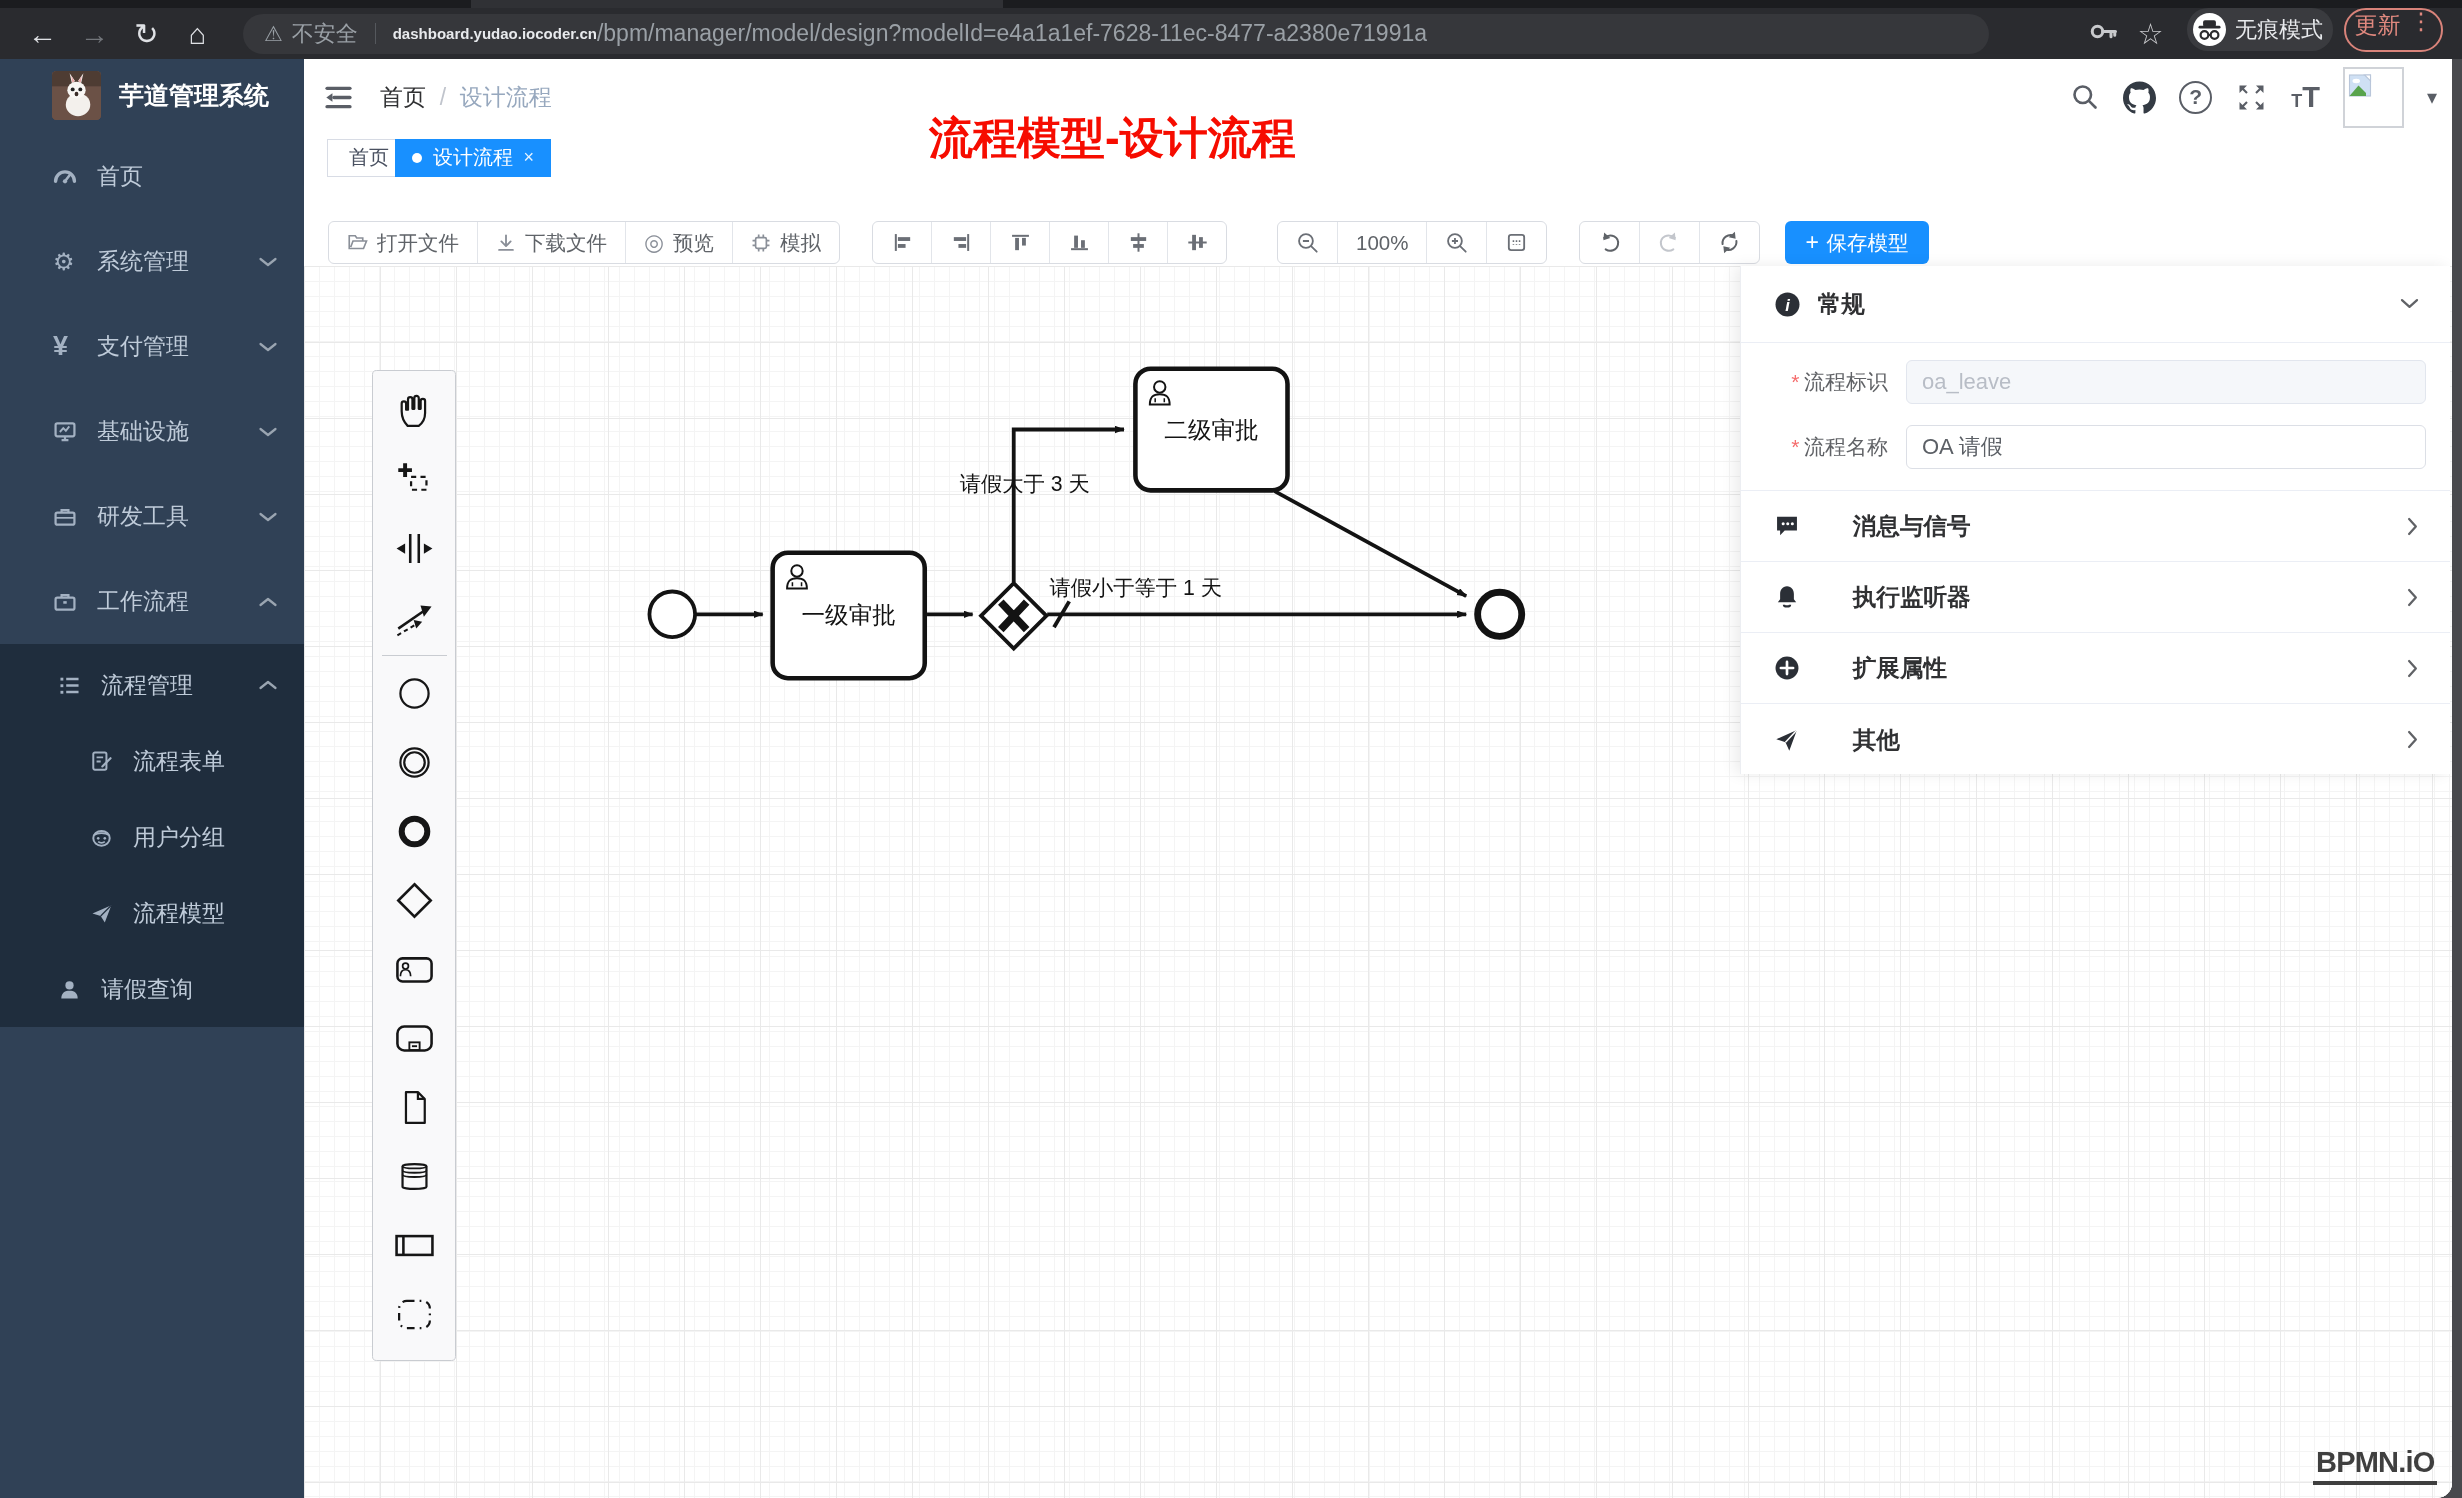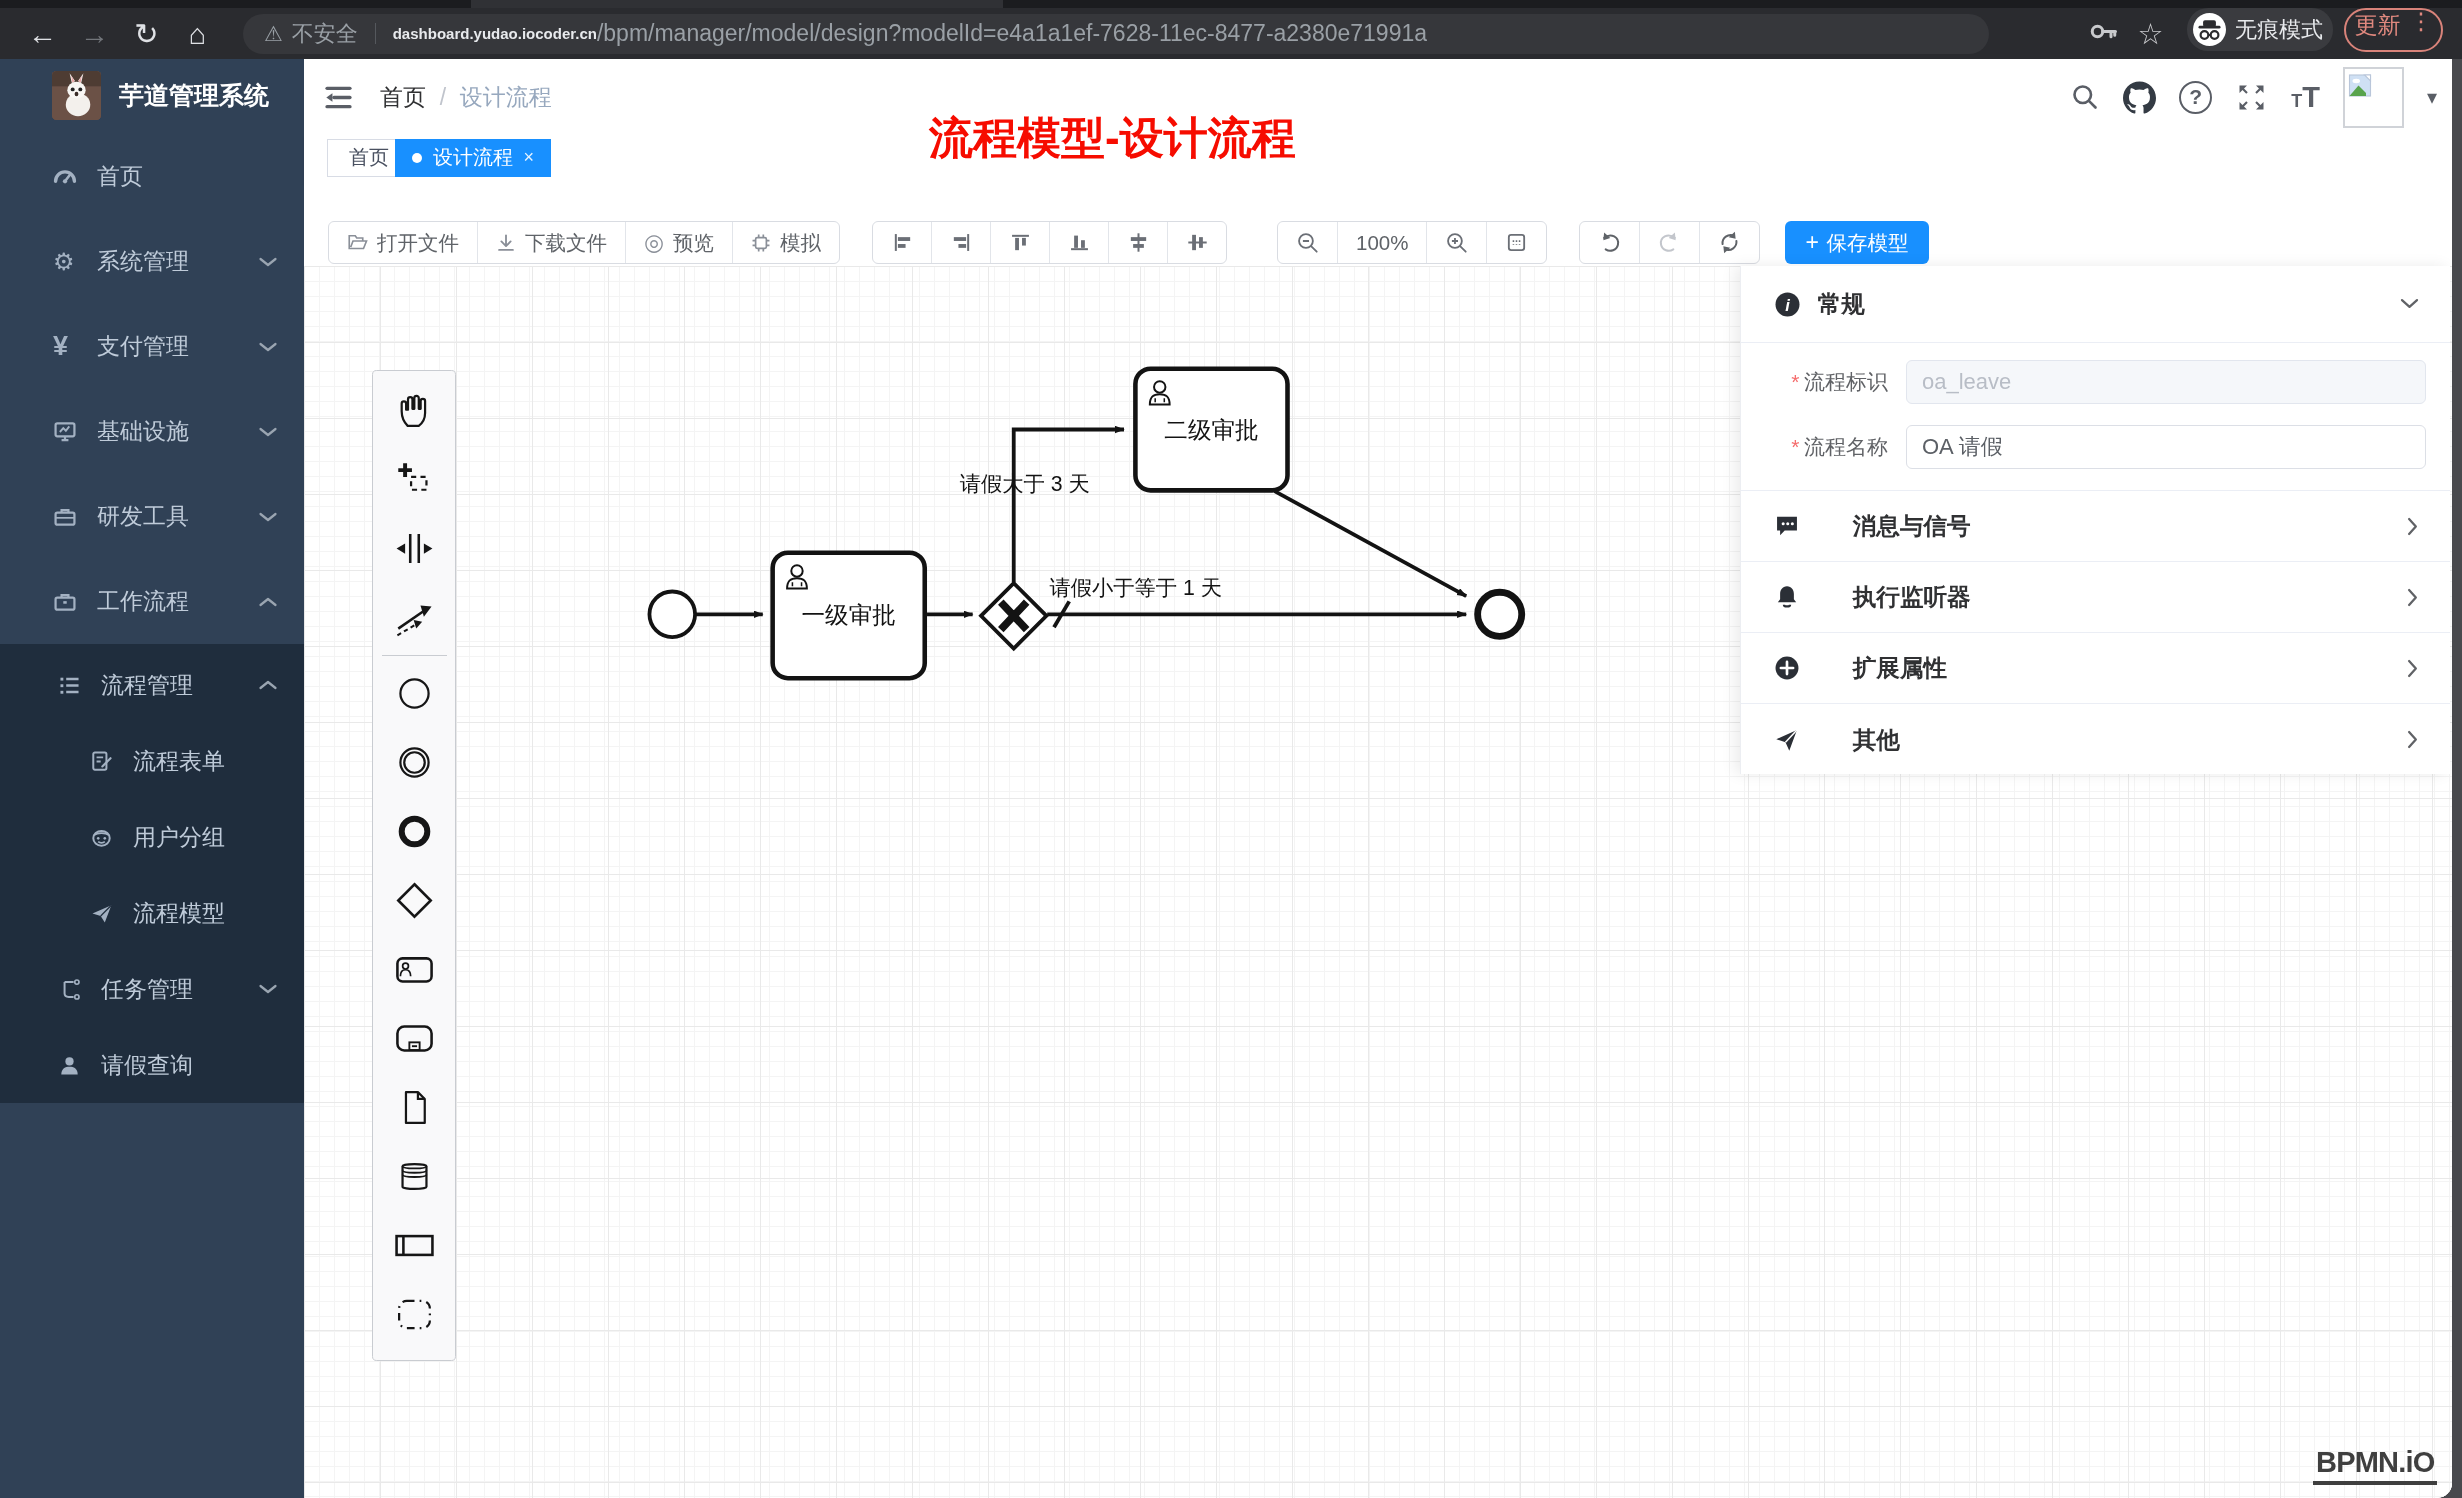--- a/index.html
+++ b/index.html
@@ -278,35 +278,20 @@
             <svg width="23" height="23" viewBox="0 0 28 28">
                 <path d="M3 14 L26 4 L18 25 L13 17 Z" fill="#a3b1c2"></path>
                 <path d="M13 17 L26 4" stroke="#1f2d3d" stroke-width="1.5"></path>
               </svg>
           </span>
           <span>流程模型</span>
         </div>
         <div class="sub-item">
           <span class="ic">
             <svg width="23" height="23" viewBox="0 0 28 28">
-                <path d="M8 5 H19 M8 5 V19 C8 22 10 23 13 23 H19" fill="none" stroke="#a3b1c2" stroke-width="2.4"></path>
-                <circle cx="23" cy="5" r="2.6" fill="none" stroke="#a3b1c2" stroke-width="2"></circle>
-                <circle cx="23" cy="23" r="2.6" fill="none" stroke="#a3b1c2" stroke-width="2"></circle>
-              </svg>
-          </span>
-          <span>任务管理</span>
-          <span class="chev">
-              <svg class="chev-svg" width="20" height="12" viewBox="0 0 26 16">
-                <polyline points="3,4 13,12 23,4"></polyline>
-              </svg>
-            </span>
-        </div>
-        <div class="sub-item">
-          <span class="ic">
-            <svg width="23" height="23" viewBox="0 0 28 28">
                 <circle cx="14" cy="9" r="5" fill="#a3b1c2"></circle>
                 <path d="M4 25 C4 17.5 9 15.5 14 15.5 C19 15.5 24 17.5 24 25 Z" fill="#a3b1c2"></path>
               </svg>
           </span>
           <span>请假查询</span>
         </div>
       </div>
     </div>
   </div>
 

